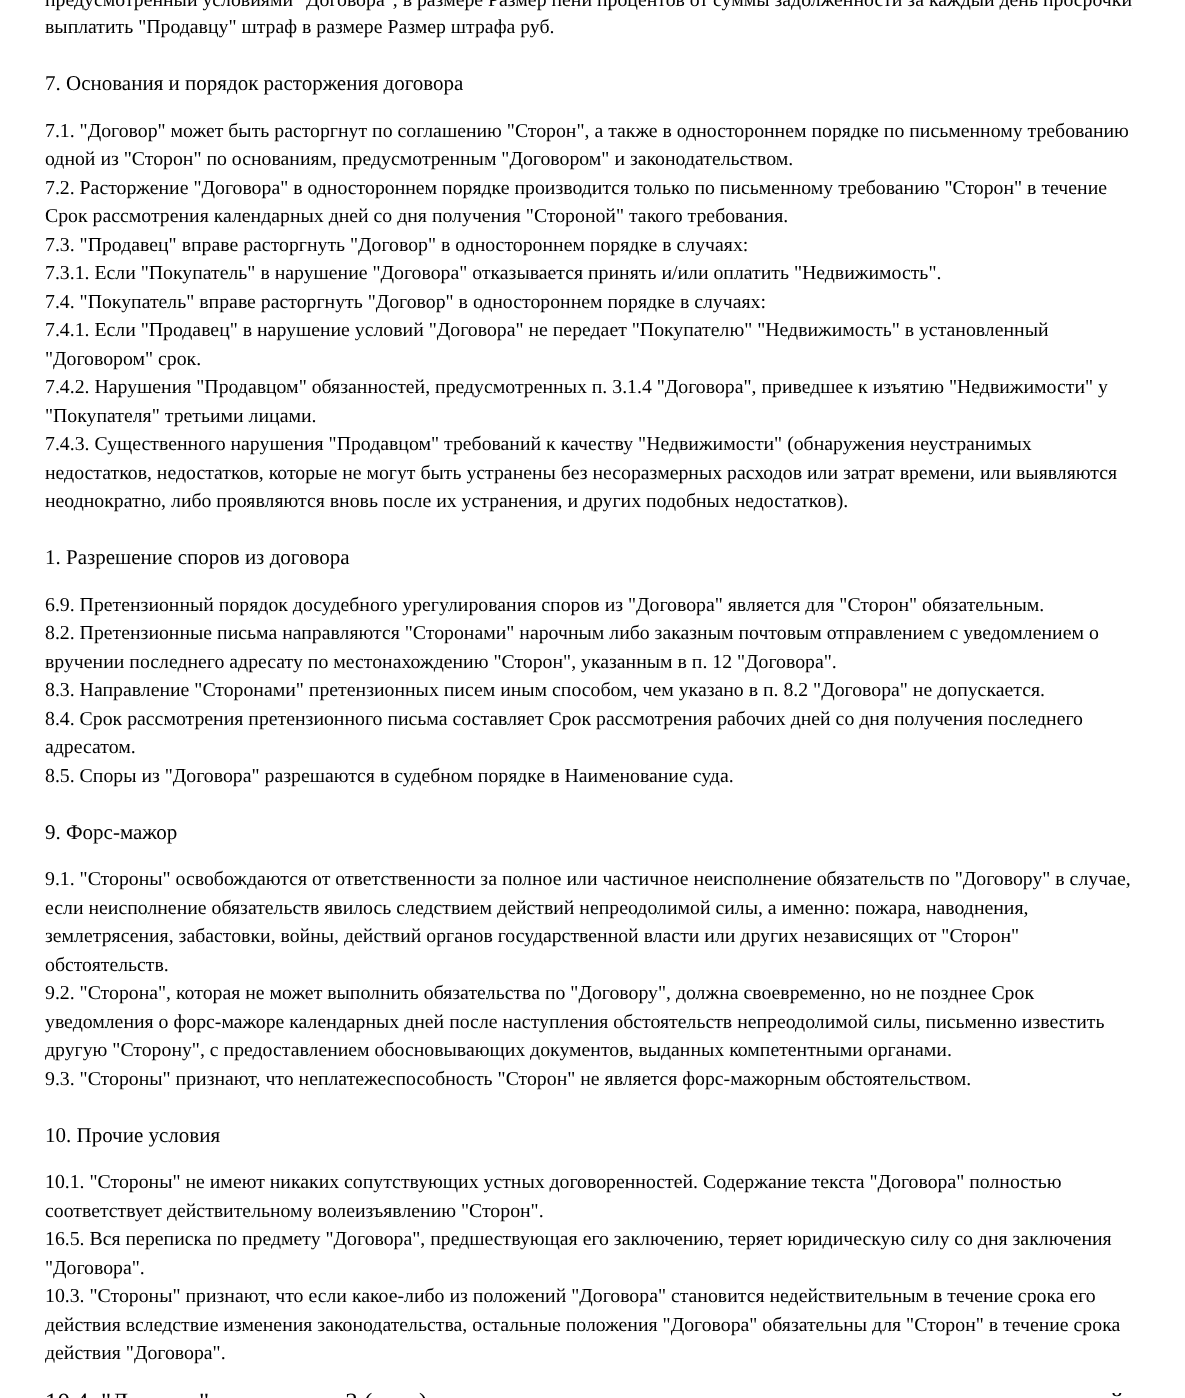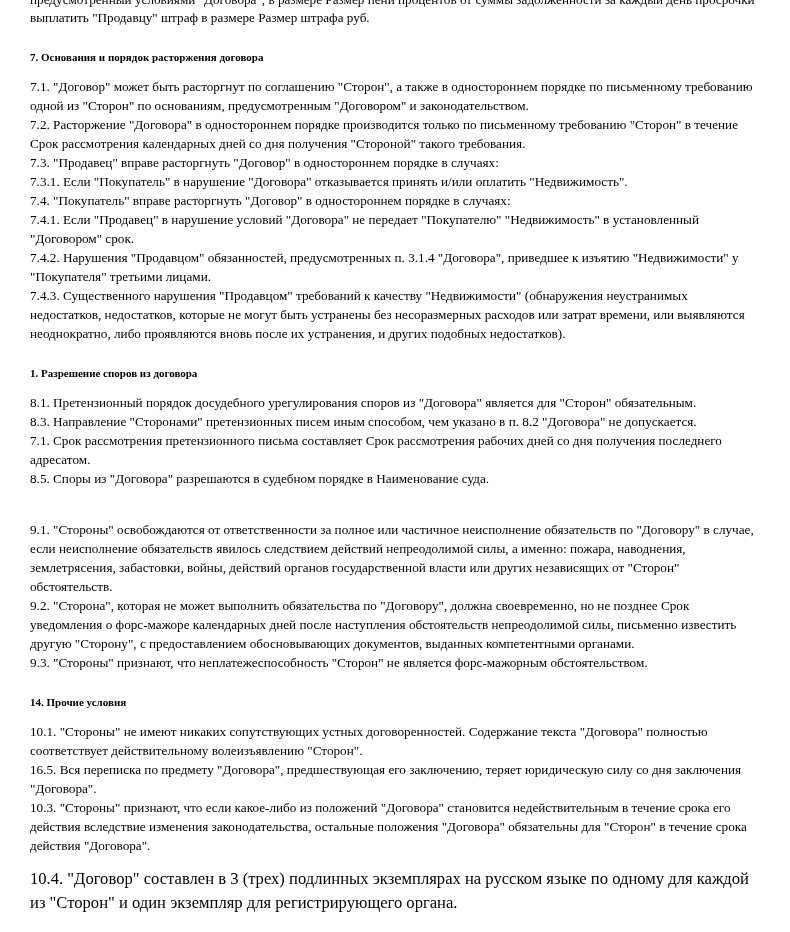--- a/index.html
+++ b/index.html
@@ -47,23 +47,23 @@
     margin: 0 0 0 0;
     font-size: 13.2px;
     line-height: 19px;
     text-align: left;
   }
 
   .gap-after-para { margin-bottom: 9px; }
 
   h2.heading {
     margin: 0;
-    font-size: 11px;
+    font-size: 14px;
     line-height: 18px;
-    font-weight: bold;
+    font-weight: normal;
   }
 
   .spacer-before-heading { height: 21px; }
   .spacer-after-heading  { height: 11px; }
 
   p.para-large {
     margin: 0;
     font-size: 16.6px;
     line-height: 24px;
     text-align: left;
@@ -92,34 +92,36 @@
   <p class="para gap-after-para">7.3.1. Если "Покупатель" в нарушение "Договора" отказывается принять и/или оплатить "Недвижимость".</p>
   <p class="para gap-after-para">7.4. "Покупатель" вправе расторгнуть "Договор" в одностороннем порядке в случаях:</p>
   <p class="para gap-after-para">7.4.1. Если "Продавец" в нарушение условий "Договора" не передает "Покупателю" "Недвижимость" в установленный "Договором" срок.</p>
   <p class="para gap-after-para">7.4.2. Нарушения "Продавцом" обязанностей, предусмотренных п. 3.1.4 "Договора", приведшее к изъятию "Недвижимости" у "Покупателя" третьими лицами.</p>
   <p class="para gap-after-para">7.4.3. Существенного нарушения "Продавцом" требований к качеству "Недвижимости" (обнаружения неустранимых недостатков, недостатков, которые не могут быть устранены без несоразмерных расходов или затрат времени, или выявляются неоднократно, либо проявляются вновь после их устранения, и других подобных недостатков).</p>
 
   <div class="spacer-before-heading"></div>
   <h2 class="heading">1. Разрешение споров из договора</h2>
   <div class="spacer-after-heading"></div>
 
-  <p class="para gap-after-para">8.1. Претензионный порядок досудебного урегулирования споров из "Договора" является для "Сторон" обязательным.</p>
+  <p class="para gap-after-para">6.9. Претензионный порядок досудебного урегулирования споров из "Договора" является для "Сторон" обязательным.</p>
+  <p class="para gap-after-para">8.2. Претензионные письма направляются "Сторонами" нарочным либо заказным почтовым отправлением с уведомлением о вручении последнего адресату по местонахождению "Сторон", указанным в п. 12 "Договора".</p>
   <p class="para gap-after-para">8.3. Направление "Сторонами" претензионных писем иным способом, чем указано в п. 8.2 "Договора" не допускается.</p>
-  <p class="para gap-after-para">7.1. Срок рассмотрения претензионного письма составляет Срок рассмотрения рабочих дней со дня получения последнего адресатом.</p>
+  <p class="para gap-after-para">8.4. Срок рассмотрения претензионного письма составляет Срок рассмотрения рабочих дней со дня получения последнего адресатом.</p>
   <p class="para gap-after-para">8.5. Споры из "Договора" разрешаются в судебном порядке в Наименование суда.</p>
 
   <div class="spacer-before-heading"></div>
+  <h2 class="heading">9. Форс-мажор</h2>
   <div class="spacer-after-heading"></div>
 
   <p class="para gap-after-para">9.1. "Стороны" освобождаются от ответственности за полное или частичное неисполнение обязательств по "Договору" в случае, если неисполнение обязательств явилось следствием действий непреодолимой силы, а именно: пожара, наводнения, землетрясения, забастовки, войны, действий органов государственной власти или других независящих от "Сторон" обстоятельств.</p>
   <p class="para gap-after-para">9.2. "Сторона", которая не может выполнить обязательства по "Договору", должна своевременно, но не позднее Срок уведомления о форс-мажоре календарных дней после наступления обстоятельств непреодолимой силы, письменно известить другую "Сторону", с предоставлением обосновывающих документов, выданных компетентными органами.</p>
   <p class="para gap-after-para">9.3. "Стороны" признают, что неплатежеспособность "Сторон" не является форс-мажорным обстоятельством.</p>
 
   <div class="spacer-before-heading"></div>
-  <h2 class="heading">14. Прочие условия</h2>
+  <h2 class="heading">10. Прочие условия</h2>
   <div class="spacer-after-heading"></div>
 
   <p class="para gap-after-para">10.1. "Стороны" не имеют никаких сопутствующих устных договоренностей. Содержание текста "Договора" полностью соответствует действительному волеизъявлению "Сторон".</p>
   <p class="para gap-after-para">16.5. Вся переписка по предмету "Договора", предшествующая его заключению, теряет юридическую силу со дня заключения "Договора".</p>
   <p class="para gap-after-para">10.3. "Стороны" признают, что если какое-либо из положений "Договора" становится недействительным в течение срока его действия вследствие изменения законодательства, остальные положения "Договора" обязательны для "Сторон" в течение срока действия "Договора".</p>
 
   <div class="spacer-before-large"></div>
   <p class="para-large">10.4. "Договор" составлен в 3 (трех) подлинных экземплярах на русском языке по одному для каждой из "Сторон" и один экземпляр для регистрирующего органа.</p>
 
 </div>

